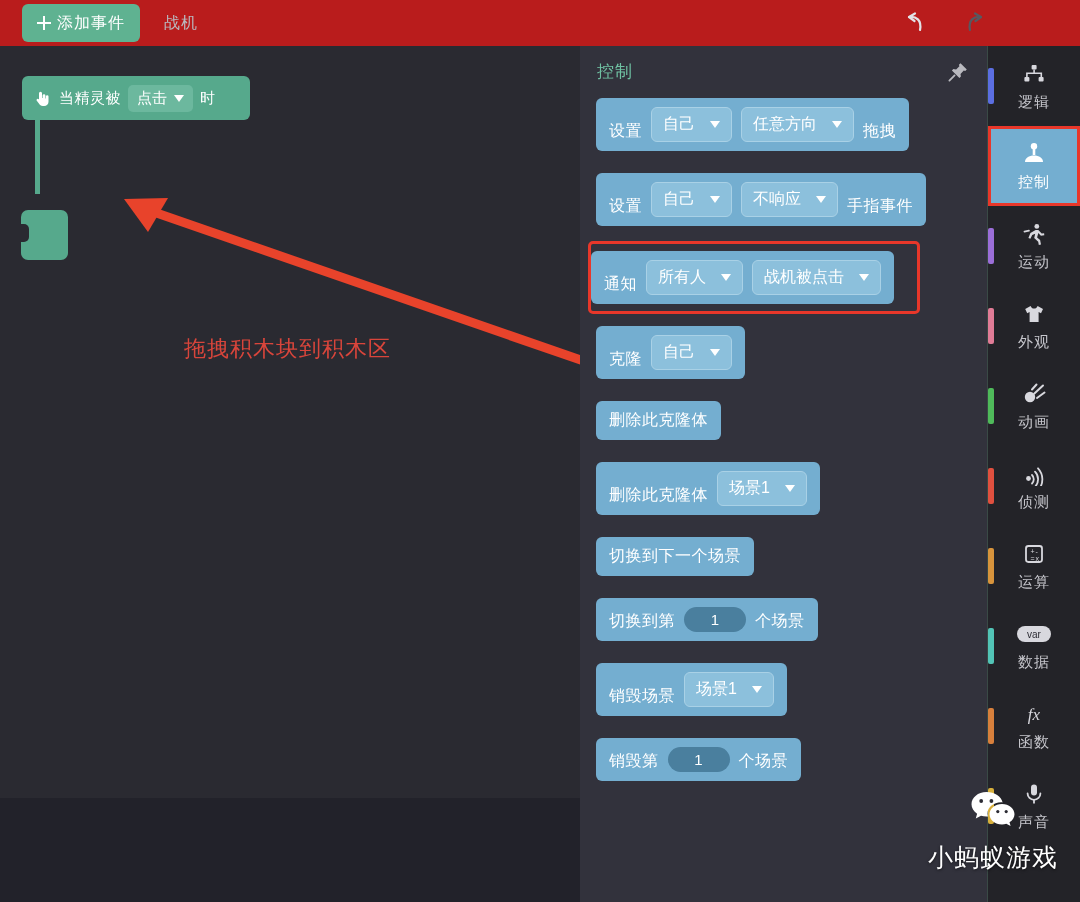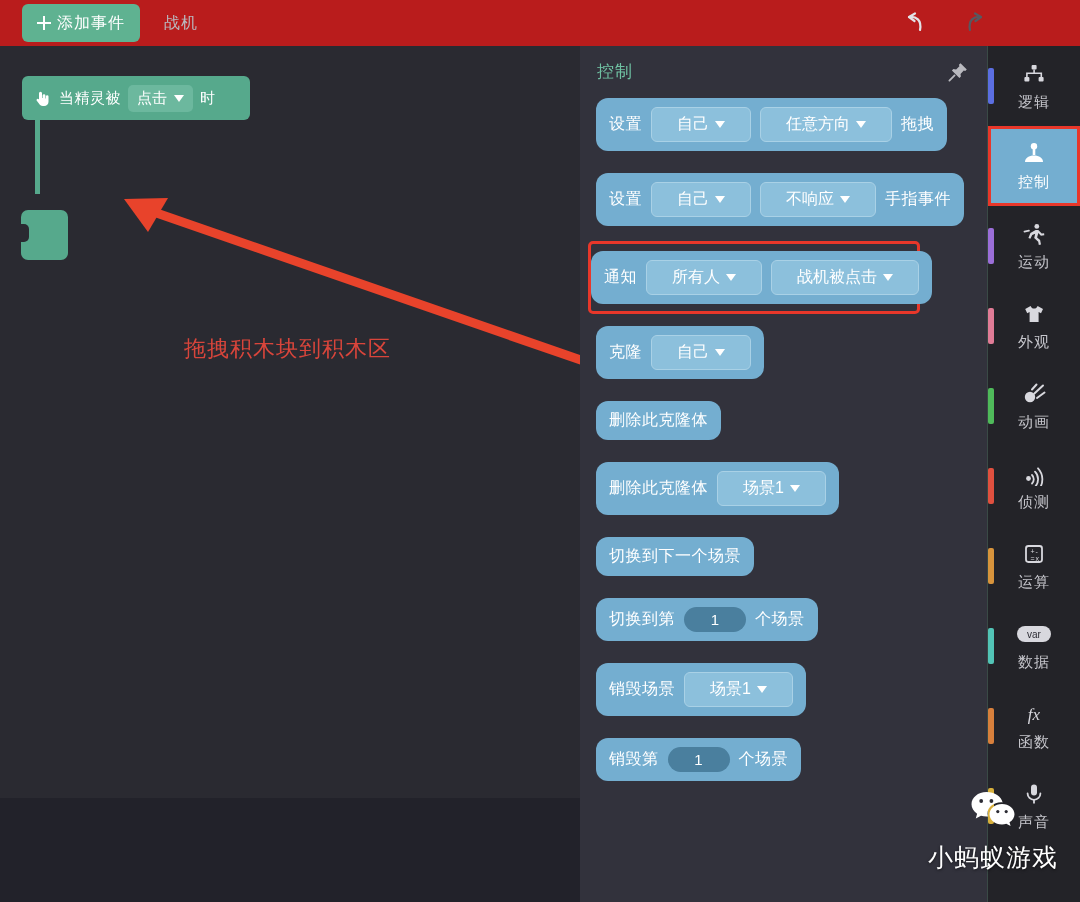--- a/index.html
+++ b/index.html
@@ -210,42 +210,42 @@
     padding: 7px 8px 7px 0;
     margin-left: -8px;
     margin-bottom: 12px;
     margin-top: -7px;
     width: 318px;
     box-sizing: content-box;
   }
   .block-row.highlight .block { }
   .block {
     display: inline-flex;
-    align-items: center;
+    align-items: flex-end;
     gap: 9px;
     background: #74aed0;
-    border-radius: 12px;
+    border-radius: 6px;
     padding: 9px 13px;
     cursor: grab;
     user-select: none;
   }
   .block .lbl {
     color: #ffffff;
     font-size: 16px;
     letter-spacing: 0.5px;
     white-space: nowrap;
   }
   .dd {
     background: #8cc0dc;
     border: 1px solid #a9d1e6;
     border-radius: 6px;
-    padding: 6px 25px;
+    padding: 6px 11px;
     display: inline-flex;
     align-items: center;
-    gap: 6px;
+    gap: 15px;
     color: #ffffff;
     font-size: 16px;
     white-space: nowrap;
     cursor: pointer;
   }
   .num-slot {
     background: #4a7f9e;
     border-radius: 13px;
     min-width: 42px;
     padding: 4px 10px;

